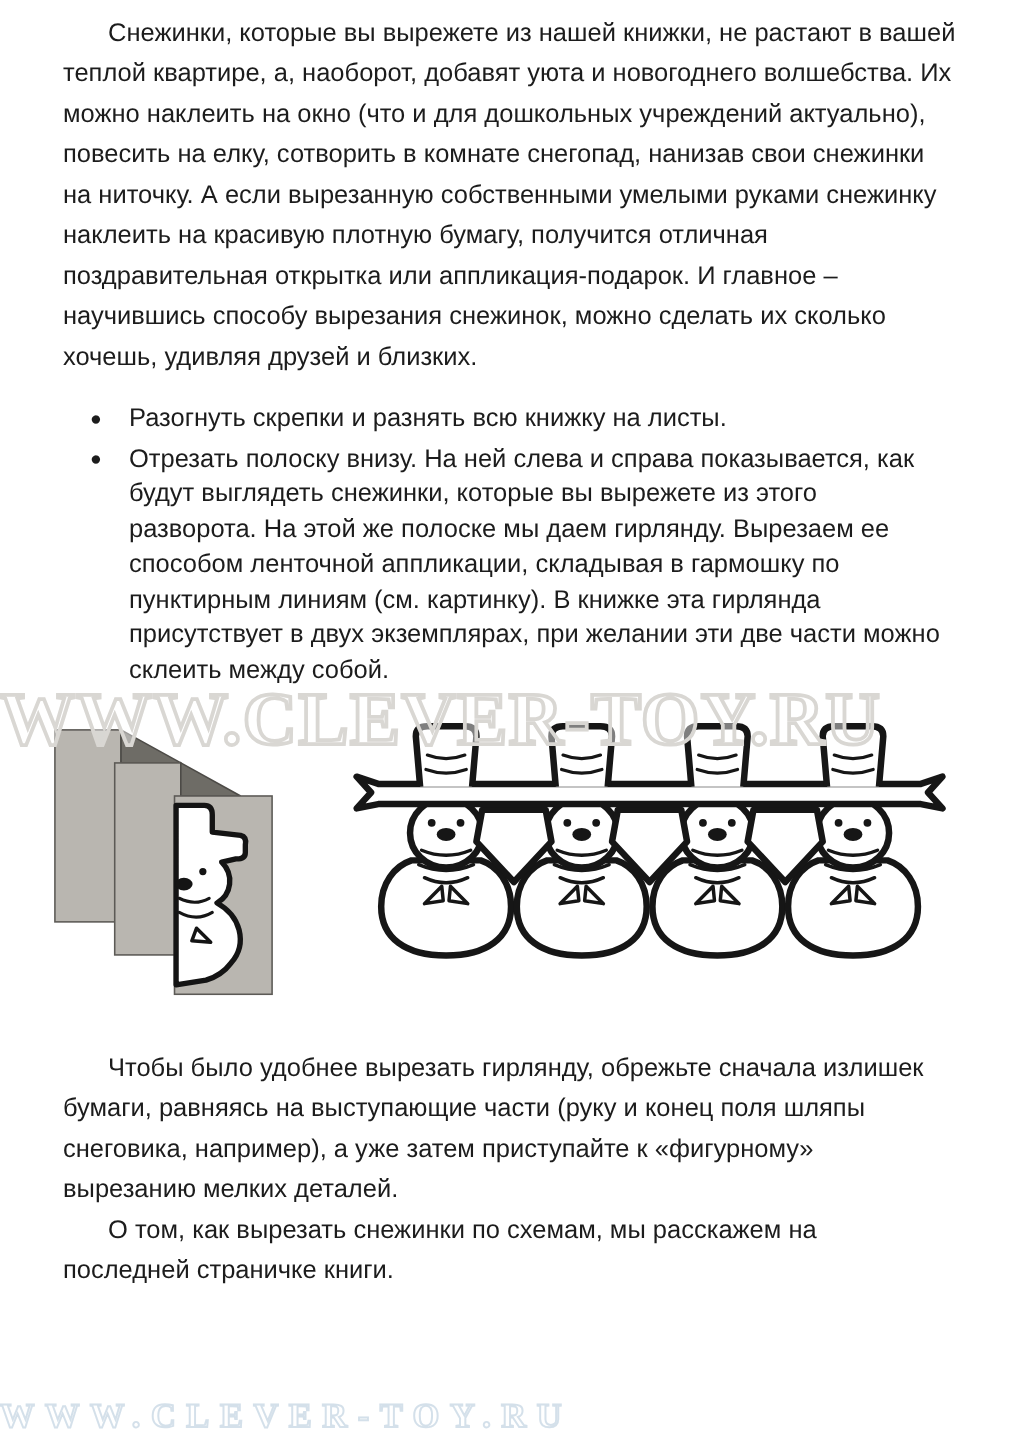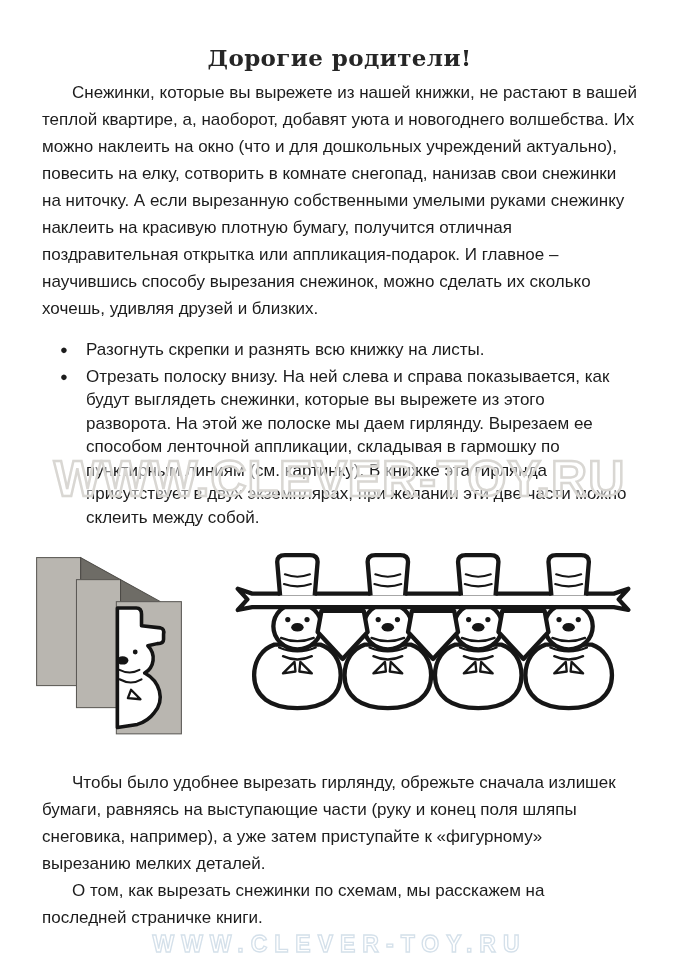--- a/index.html
+++ b/index.html
@@ -59,22 +59,21 @@
   .outro{
     margin:26px 60px 0 42px;
     font-size:17px;
     line-height:27px;
     text-indent:30px;
   }
   .outro + .outro{margin-top:0;}
   .watermark{
     position:absolute;
     left:0;right:0;
-    text-align:center;
-    font-family:Liberation Sans, sans-serif;
+    font-family:Liberation Serif, serif;
     font-weight:bold;
     white-space:nowrap;
     pointer-events:none;
     z-index:2;
   }
   .watermark.mid{
     top:450px;
     font-size:50px;
     letter-spacing:1px;
     color:rgba(255,255,255,0.45);
@@ -93,21 +92,20 @@
 </head>
 <body>
 
 <div class="page">
 
   <div class="watermark mid">WWW.CLEVER-TOY.RU</div>
   <div class="watermark bottom">WWW.CLEVER-TOY.RU</div>
 
   <div class="content">
 
-    <h1 class="title">Дорогие родители!</h1>
 
     <p class="intro">Снежинки, которые вы вырежете из нашей книжки, не растают в вашей теплой квартире, а, наоборот, добавят уюта и новогоднего волшебства. Их можно наклеить на окно (что и для дошкольных учреждений актуально), повесить на елку, сотворить в комнате снегопад, нанизав свои снежинки на ниточку. А если вырезанную собственными умелыми руками снежинку наклеить на красивую плотную бумагу, получится отличная поздравительная открытка или аппликация-подарок. И главное – научившись способу вырезания снежинок, можно сделать их сколько хочешь, удивляя друзей и близких.</p>
 
 
     <ul class="steps">
       <li>Разогнуть скрепки и разнять всю книжку на листы.</li>
       <li>Отрезать полоску внизу. На ней слева и справа показывается, как будут выглядеть снежинки, которые вы вырежете из этого разворота. На этой же полоске мы даем гирлянду. Вырезаем ее способом ленточной аппликации, складывая в гармошку по пунктирным линиям (см. картинку). В книжке эта гирлянда присутствует в двух экземплярах, при желании эти две части можно склеить между собой.</li>
     </ul>
 
     <div class="illustration">

